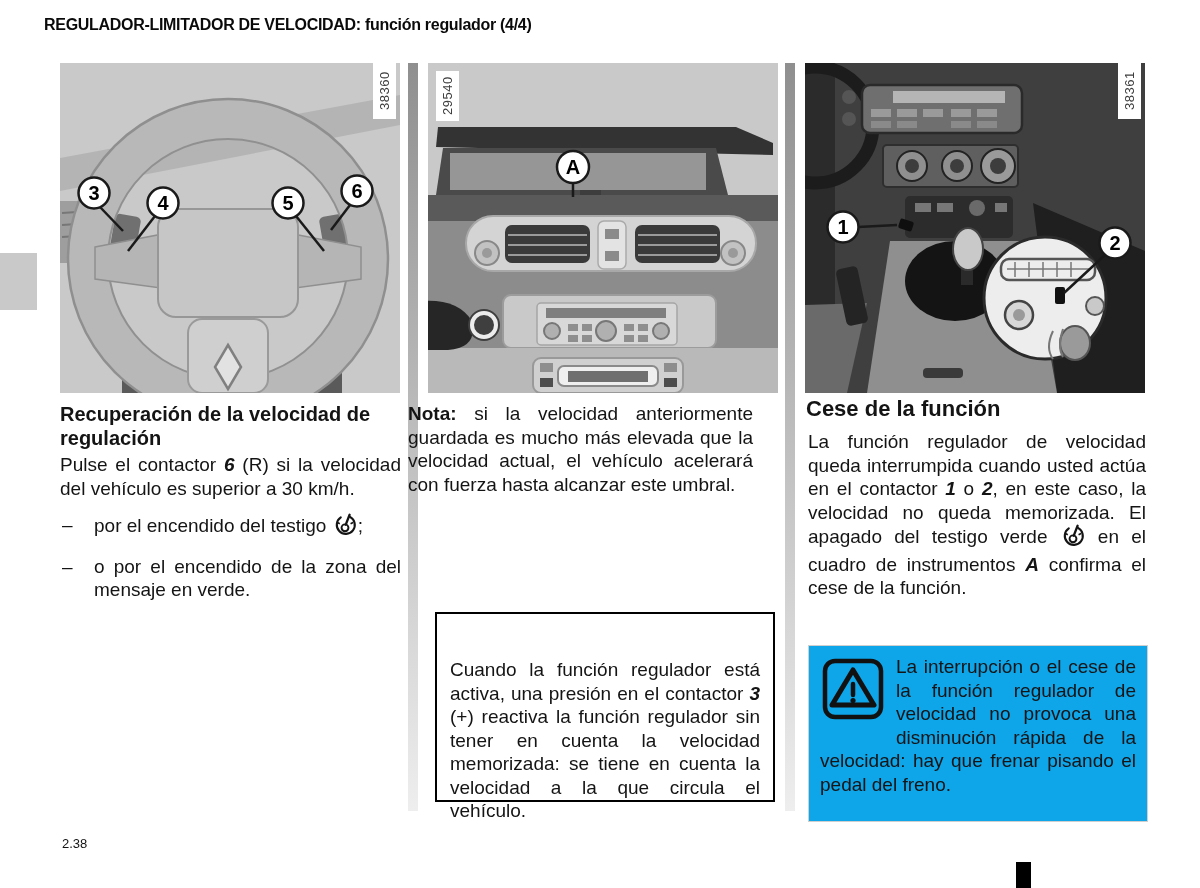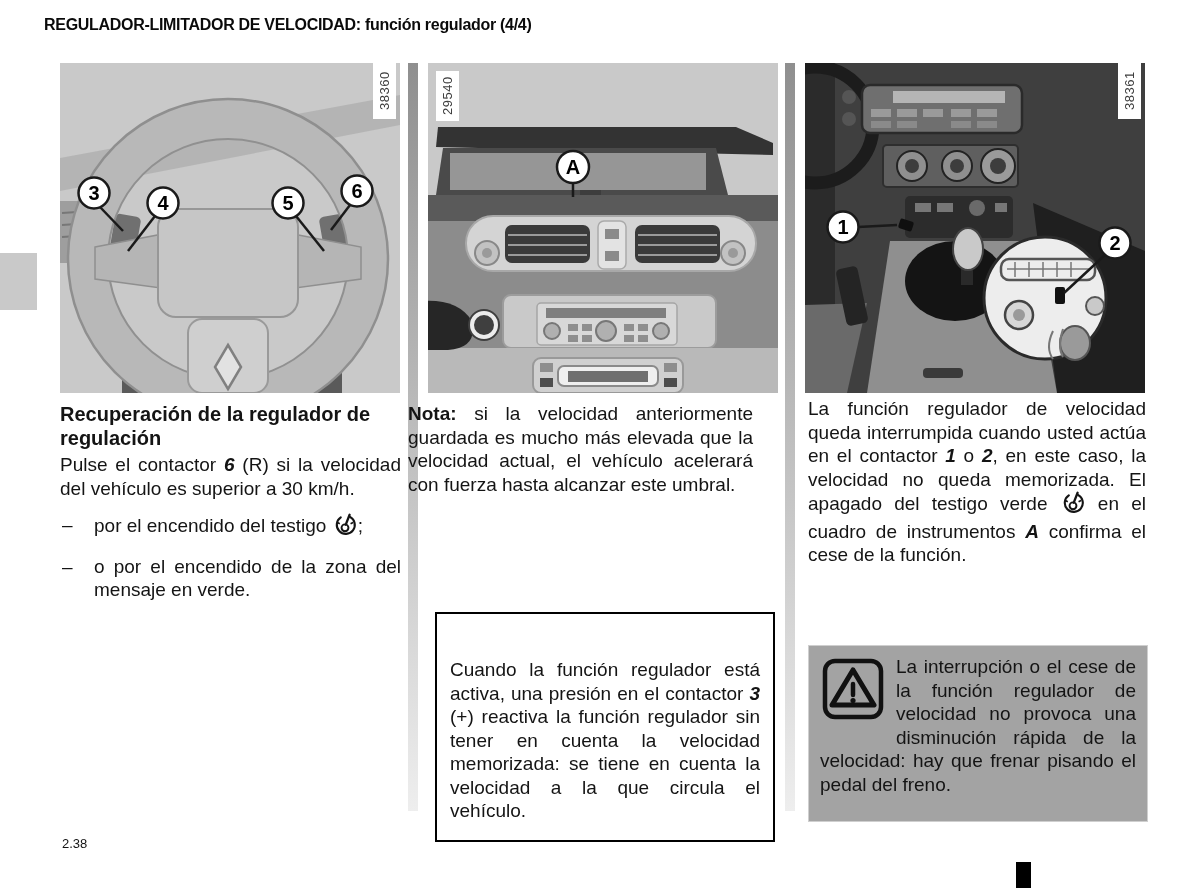--- a/index.html
+++ b/index.html
@@ -32,29 +32,29 @@
   .bold { font-weight:700; }
   .bi   { font-weight:700; font-style:italic; }
   #col1 { left:60px; top:402px; width:341px; }
   #col1 h3 { margin:0 0 3px 0; font-size:20px; line-height:24px; font-weight:700; text-align:left; }
   #col1 p { margin:0; }
   #col1 .gap { margin-top:11px; }
   .bullet { position:relative; padding-left:34px; margin-top:13px; text-align:justify; }
   .bullet .dash { position:absolute; left:2px; top:0; }
   #col2-nota { left:408px; top:402px; width:345px; }
   #note-box {
-    left:435px; top:612px; width:340px; height:230px; box-sizing:border-box;
+    left:435px; top:612px; width:340px; height:190px; box-sizing:border-box;
     border:2px solid #000; background:#fff; padding:44px 13px 0 13px;
   }
   #col3 { left:806px; top:395px; width:342px; }
   #col3 h2 { margin:0 0 8px 0; font-size:22px; line-height:27px; font-weight:700; text-align:left; }
   #col3 p { margin:2px; }
   #warn-box {
     left:808px; top:645px; width:340px; height:177px; box-sizing:border-box;
-    background:#a3a3a3; border:1px solid #cfcfcf; padding:9px 11px 0 11px;
+    background:#0ea5e9; border:1px solid #cfcfcf; padding:9px 11px 0 11px;
   }
   #warn-box .wicon { float:left; width:62px; height:62px; margin:3px 12px 26px 2px; }
   #page-number { left:62px; top:836px; font-size:13px; }
   #chapter-tab { left:0; top:253px; width:37px; height:57px; background:#c9c9c9; }
   #reg-mark { left:1016px; top:862px; width:15px; height:26px; background:#000; }
   .cruise-icon { display:inline-block; vertical-align:-4px; }
   svg text.callout-num { font-family:"Liberation Sans",sans-serif; font-weight:700; font-size:20px; }
 </style>
 </head>
 <body>
@@ -236,21 +236,21 @@
         <text class="callout-num" x="310" y="187" text-anchor="middle">2</text>
       </g>
     </svg>
     <div class="figref tr">38361</div>
   </div>
 
   <div id="div1" class="divider abs"></div>
   <div id="div2" class="divider abs"></div>
 
   <div id="col1" class="abs body">
-    <h3>Recuperación de la regulador de regulación</h3>
+    <h3>Recuperación de la velocidad de regulación</h3>
     <p><span>Pulse el contactor </span><span class="bi">6</span><span> (R) si la velocidad del vehículo es superior a 30 km/h.</span></p>
     <div class="bullet">
       <span class="dash">–</span><span>por el encendido del testigo </span><span class="cruise-icon"><svg width="26" height="23" viewBox="0 0 26 24">
             <path d="M8.6 4.6 A 9.4 9.4 0 1 0 18.2 4.1" fill="none" stroke="#141414" stroke-width="2.2" stroke-linecap="round"></path>
             <line x1="5" y1="10" x2="7.6" y2="11.2" stroke="#141414" stroke-width="1.8"></line>
             <line x1="21.4" y1="10" x2="18.8" y2="11.2" stroke="#141414" stroke-width="1.8"></line>
             <circle cx="13" cy="15.5" r="3.6" fill="none" stroke="#141414" stroke-width="2"></circle>
             <line x1="13.8" y1="12.2" x2="17.8" y2="1.8" stroke="#141414" stroke-width="2.4" stroke-linecap="round"></line>
           </svg></span><span>;</span>
     </div>
@@ -260,20 +260,21 @@
   </div>
 
   <div id="col2-nota" class="abs body">
     <span class="bold">Nota:</span><span> si la velocidad anteriormente guardada es mucho más elevada que la velocidad actual, el vehículo acelerará con fuerza hasta alcanzar este umbral.</span>
   </div>
   <div id="note-box" class="abs body">
     <span>Cuando la función regulador está activa, una presión en el contactor </span><span class="bi">3</span><span> (+) reactiva la función regulador sin tener en cuenta la velocidad memorizada: se tiene en cuenta la velocidad a la que circula el vehículo.</span>
   </div>
 
   <div id="col3" class="abs body">
+    <h2>Cese de la función</h2>
     <p><span>La función regulador de velocidad queda interrumpida cuando usted actúa en el contactor </span><span class="bi">1</span><span> o </span><span class="bi">2</span><span>, en este caso, la velocidad no queda memorizada. El apagado del testigo verde </span><span class="cruise-icon"><svg width="26" height="23" viewBox="0 0 26 24">
             <path d="M8.6 4.6 A 9.4 9.4 0 1 0 18.2 4.1" fill="none" stroke="#141414" stroke-width="2.2" stroke-linecap="round"></path>
             <line x1="5" y1="10" x2="7.6" y2="11.2" stroke="#141414" stroke-width="1.8"></line>
             <line x1="21.4" y1="10" x2="18.8" y2="11.2" stroke="#141414" stroke-width="1.8"></line>
             <circle cx="13" cy="15.5" r="3.6" fill="none" stroke="#141414" stroke-width="2"></circle>
             <line x1="13.8" y1="12.2" x2="17.8" y2="1.8" stroke="#141414" stroke-width="2.4" stroke-linecap="round"></line>
           </svg></span><span> en el cuadro de instrumentos </span><span class="bi">A</span><span> confirma el cese de la función.</span></p>
   </div>
 
   <div id="warn-box" class="abs body">

